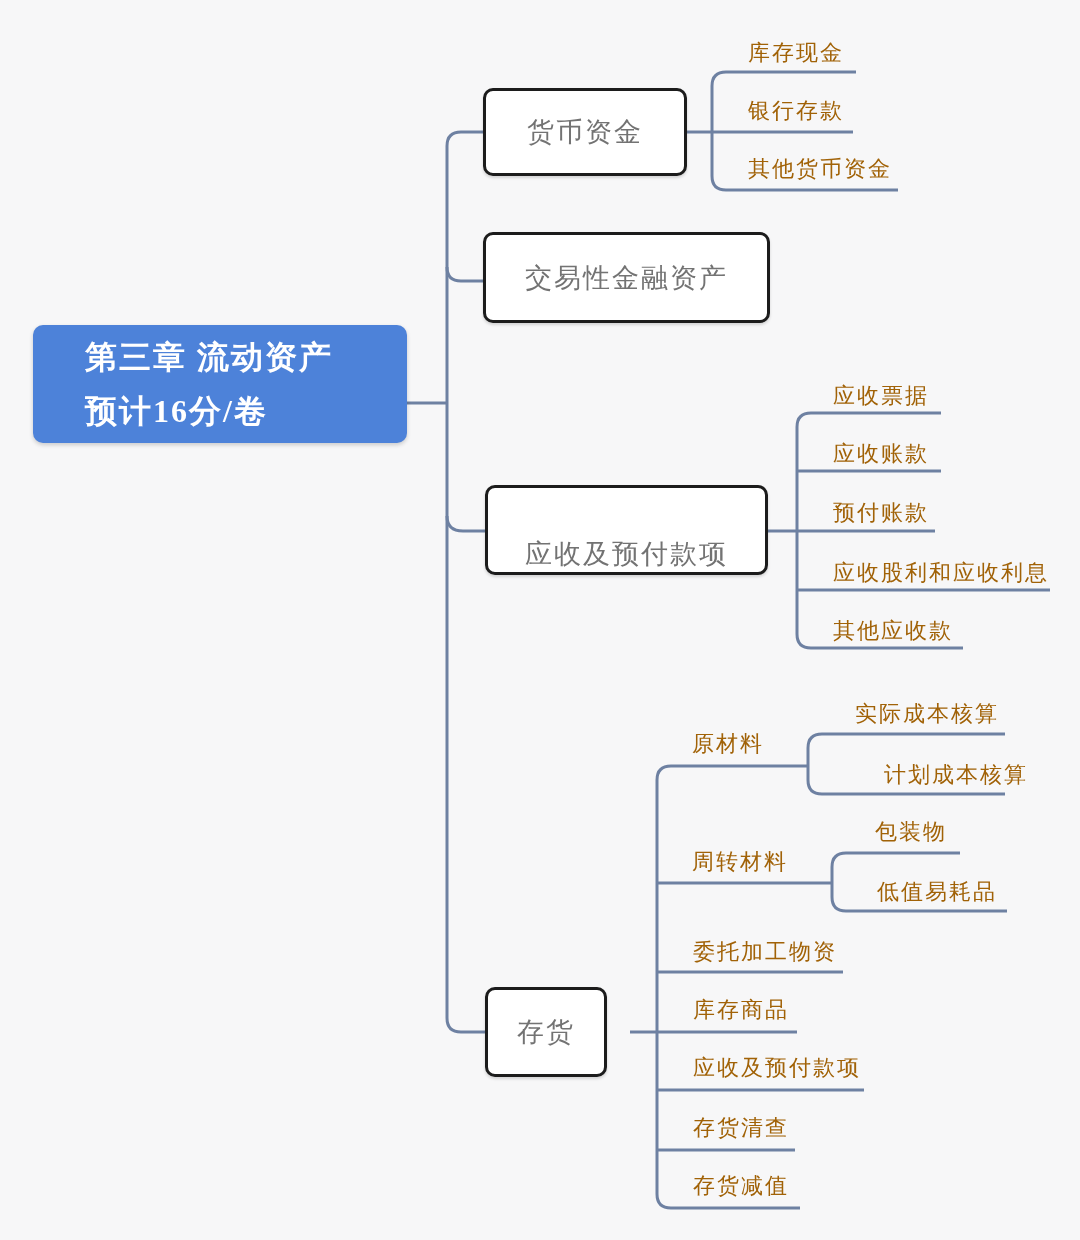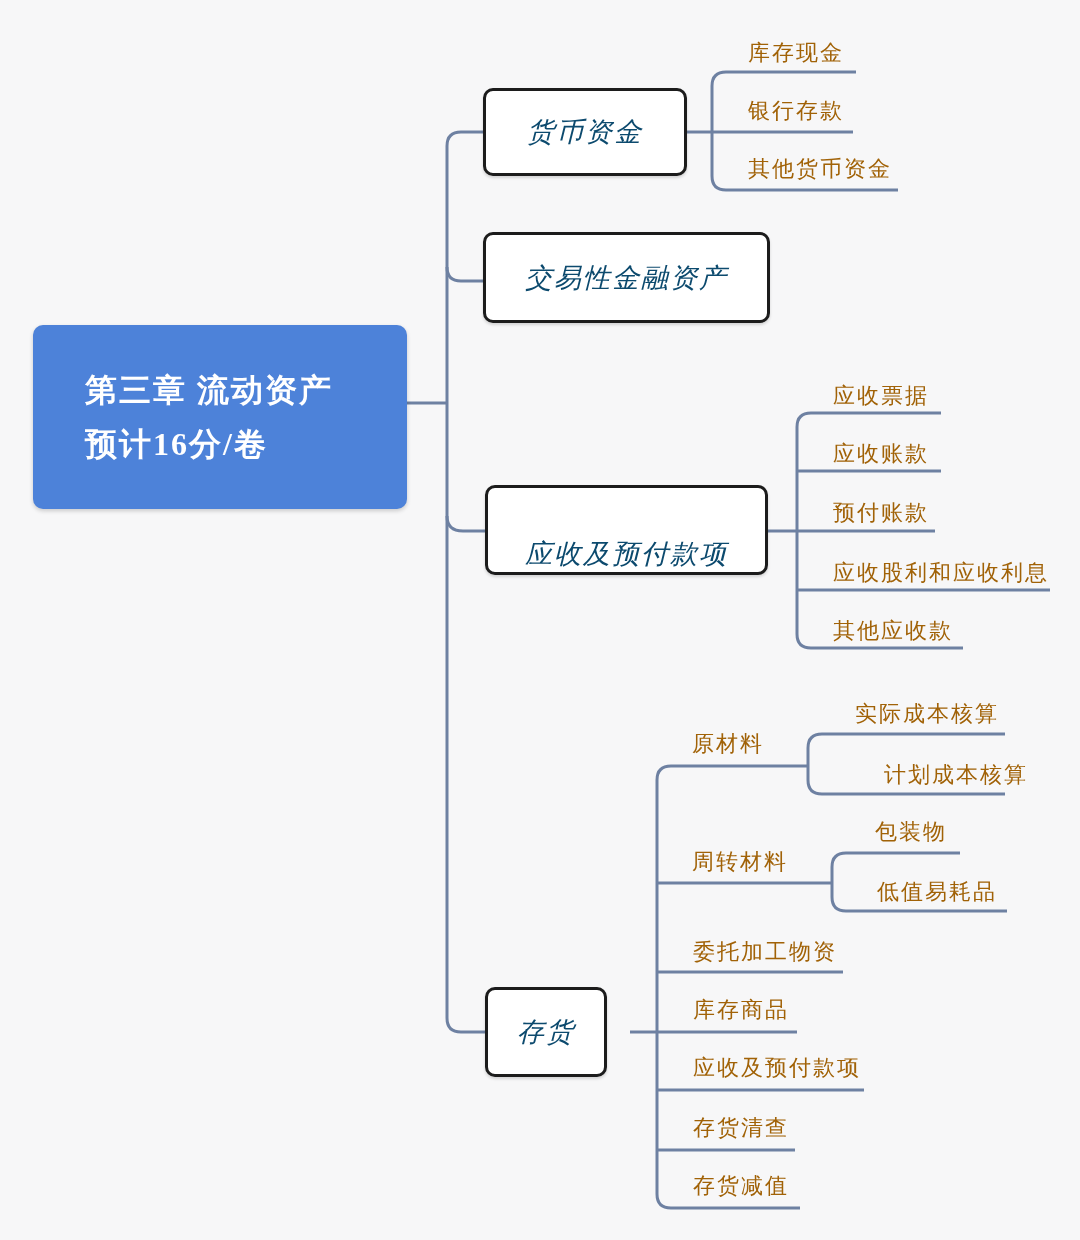--- a/index.html
+++ b/index.html
@@ -16,21 +16,21 @@
   }
   .lines{
     position:absolute;
     left:0;top:0;
     width:1080px;height:1240px;
     pointer-events:none;
   }
   .root-node{
     position:absolute;
     left:33px;top:325px;
-    width:374px;height:184px;
+    width:374px;height:118px;
     background:#4D82D9;
     border-radius:10px;
     box-shadow:0 2px 4px rgba(0,0,0,0.18);
     color:#FFFFFF;
     display:flex;
     flex-direction:column;
     justify-content:center;
     padding-left:52px;
     box-sizing:border-box;
     font-size:32px;
@@ -42,25 +42,24 @@
   .topic-box{
     position:absolute;
     background:#FFFFFF;
     border:3px solid #1C1C1C;
     border-radius:10px;
     box-shadow:0 2px 3px rgba(0,0,0,0.15);
     display:flex;
     align-items:center;
     justify-content:center;
     font-size:27px;
-    color:#0c4a6e;
+    color:#737373;
     letter-spacing:2px;
     box-sizing:border-box;
     cursor:pointer;
-    font-style:italic;
   }
   .box-monetary{left:483px;top:88px;width:204px;height:88px;}
   .box-trading{left:483px;top:232px;width:287px;height:91px;}
   .box-receivables{left:485px;top:485px;width:283px;height:90px;align-items:flex-end;}
   .box-inventory{left:485px;top:987px;width:122px;height:90px;}
   .leaf-label{
     position:absolute;
     font-size:22px;
     color:#a16207;
     letter-spacing:2px;

